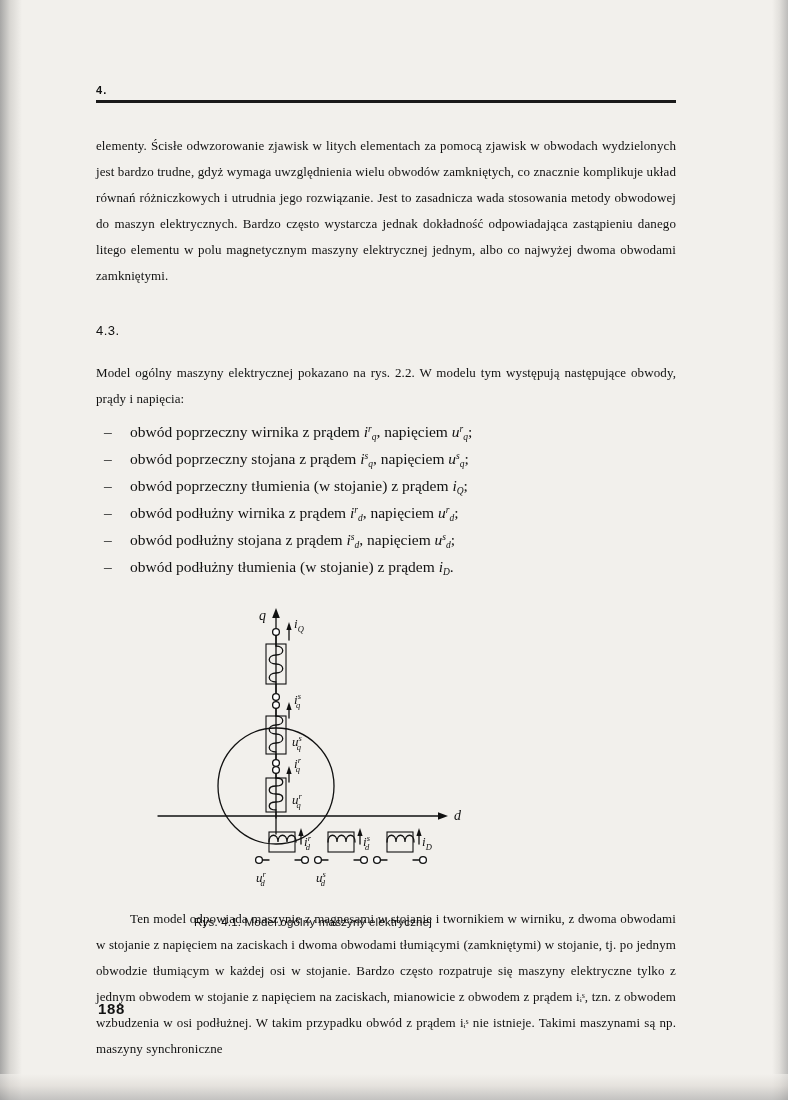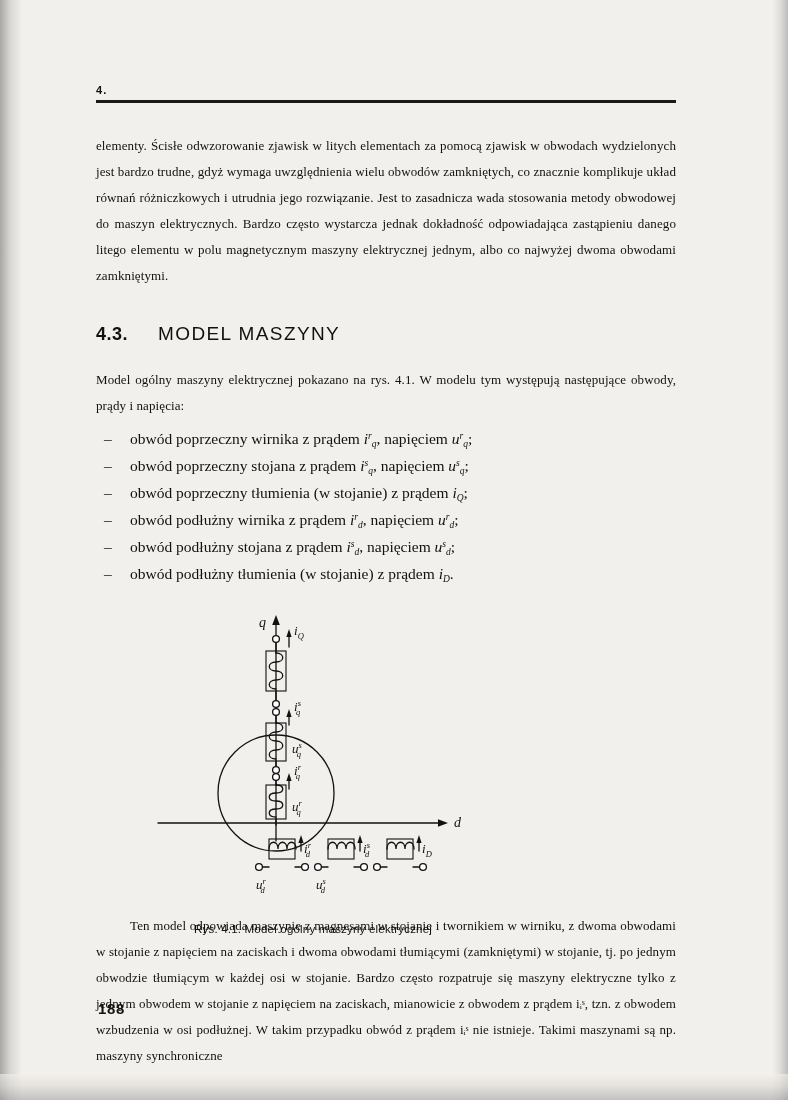--- a/index.html
+++ b/index.html
@@ -83,22 +83,22 @@
 
   
   .section-head {
     display: flex;
     align-items: baseline;
     margin-top: 34px;
     margin-bottom: 22px;
     font-family: "Liberation Sans", sans-serif;
   }
   .section-head .secnum {
-    font-weight: bold;
-    font-size: 18px;
+    font-weight: normal;
+    font-size: 13px;
     width: 62px;
     letter-spacing: .5px;
   }
   .section-head .sectitle {
     font-size: 19px;
     letter-spacing: 1.4px;
   }
 
   
   ul.dashlist {
@@ -163,24 +163,23 @@
 
     <div class="runhead">
       <span class="num">4.</span>
     </div>
     <div class="rule"></div>
 
     <p class="body">elementy. Ścisłe odwzorowanie zjawisk w litych elementach za pomocą zjawisk w obwodach wydzielonych jest bardzo trudne, gdyż wymaga uwzględnienia wielu obwodów zamkniętych, co znacznie komplikuje układ równań różniczkowych i utrudnia jego rozwiązanie. Jest to zasadnicza wada stosowania metody obwodowej do maszyn elektrycznych. Bardzo często wystarcza jednak dokładność odpowiadająca zastąpieniu danego litego elementu w polu magnetycznym maszyny elektrycznej jednym, albo co najwyżej dwoma obwodami zamkniętymi.</p>
 
     <div class="section-head">
       <span class="secnum">4.3.</span>
-      <span class="sectitle">MODEL MASZYNY</span>
     </div>
 
-    <p class="body">Model ogólny maszyny elektrycznej pokazano na rys. 4.1. W modelu tym występują następujące obwody, prądy i napięcia:</p>
+    <p class="body">Model ogólny maszyny elektrycznej pokazano na rys. 2.2. W modelu tym występują następujące obwody, prądy i napięcia:</p>
 
     <ul class="dashlist">
       <li><span class="dash">–</span>obwód poprzeczny wirnika z prądem <span><i class="v">i</i><sup class="s">r</sup><sub class="s">q</sub></span>, napięciem <span><i class="v">u</i><sup class="s">r</sup><sub class="s">q</sub></span>;</li>
       <li><span class="dash">–</span>obwód poprzeczny stojana z prądem <span><i class="v">i</i><sup class="s">s</sup><sub class="s">q</sub></span>, napięciem <span><i class="v">u</i><sup class="s">s</sup><sub class="s">q</sub></span>;</li>
       <li><span class="dash">–</span>obwód poprzeczny tłumienia (w stojanie) z prądem <span><i class="v">i</i><sub class="s">Q</sub></span>;</li>
       <li><span class="dash">–</span>obwód podłużny wirnika z prądem <span><i class="v">i</i><sup class="s">r</sup><sub class="s">d</sub></span>, napięciem <span><i class="v">u</i><sup class="s">r</sup><sub class="s">d</sub></span>;</li>
       <li><span class="dash">–</span>obwód podłużny stojana z prądem <span><i class="v">i</i><sup class="s">s</sup><sub class="s">d</sub></span>, napięciem <span><i class="v">u</i><sup class="s">s</sup><sub class="s">d</sub></span>;</li>
       <li><span class="dash">–</span>obwód podłużny tłumienia (w stojanie) z prądem <span><i class="v">i</i><sub class="s">D</sub></span>.</li>
     </ul>
 

